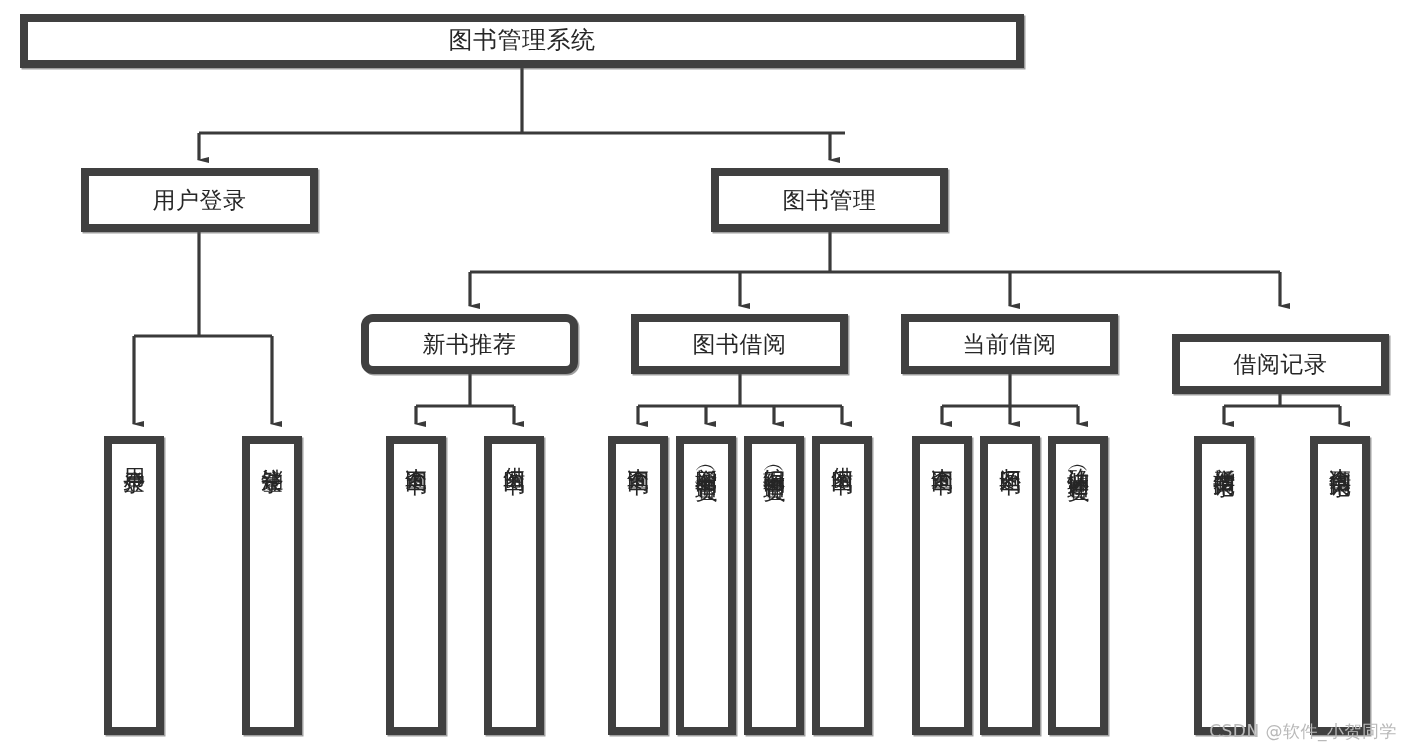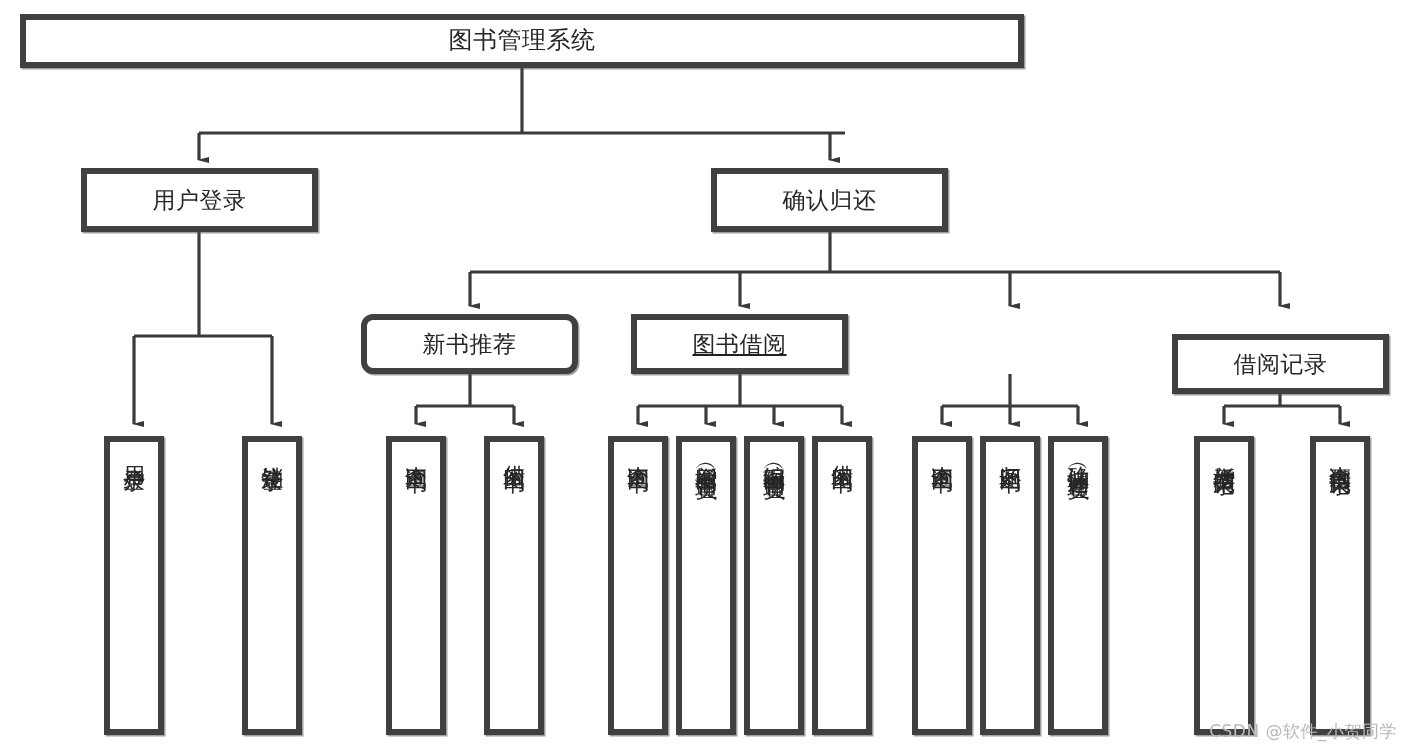--- a/index.html
+++ b/index.html
@@ -21,21 +21,21 @@
     left: 0;
     top: 0;
     width: 1405px;
     height: 747px;
     pointer-events: none;
   }
   .node {
     position: absolute;
     box-sizing: border-box;
     background: #ffffff;
-    border: 6px solid #404040;
+    border: 8px solid #404040;
     box-shadow: 1.5px 1.5px 0 0 rgba(80,80,80,0.55);
     display: flex;
     align-items: center;
     justify-content: center;
     color: #222222;
   }
   .node .label {
     display: block;
     text-align: center;
     line-height: 1.22;
@@ -130,28 +130,31 @@
   </svg>
 
   <div class="node root horiz" style="left:20px; top:14px; width:1004px; height:54px;">
     <span class="label">图书管理系统</span>
   </div>
 
   <div class="node horiz" style="left:81px; top:168px; width:237px; height:64px;">
     <span class="label">用户登录</span>
   </div>
   <div class="node horiz" style="left:711px; top:168px; width:237px; height:64px;">
-    <span class="label">确认归还</span>
+    <span class="label">图书管理</span>
   </div>
 
   <div class="node horiz" style="left:361px; top:314px; width:217px; height:60px;border-radius:12px;">
     <span class="label">新书推荐</span>
   </div>
-  <div class="node horiz" style="left:631px; top:314px; width:217px; height:60px;text-decoration:underline;">
+  <div class="node horiz" style="left:631px; top:314px; width:217px; height:60px;">
     <span class="label">图书借阅</span>
+  </div>
+  <div class="node horiz" style="left:901px; top:314px; width:217px; height:60px;">
+    <span class="label">当前借阅</span>
   </div>
   <div class="node horiz" style="left:1172px; top:314px; width:217px; height:60px;margin-top:20px;">
     <span class="label">借阅记录</span>
   </div>
 
   <div class="node vert" style="left:104px; top:436px; width:60px; height:299px;">
     <span class="label">用户登录</span>
   </div>
   <div class="node vert" style="left:242px; top:436px; width:60px; height:299px;">
     <span class="label">注销登录</span>

